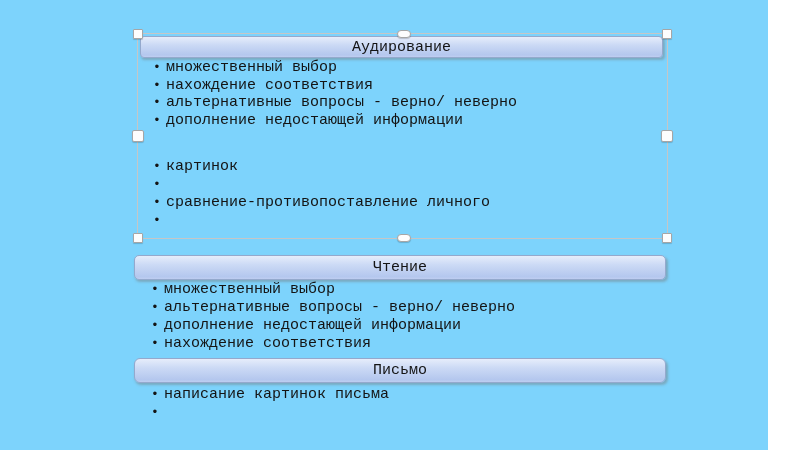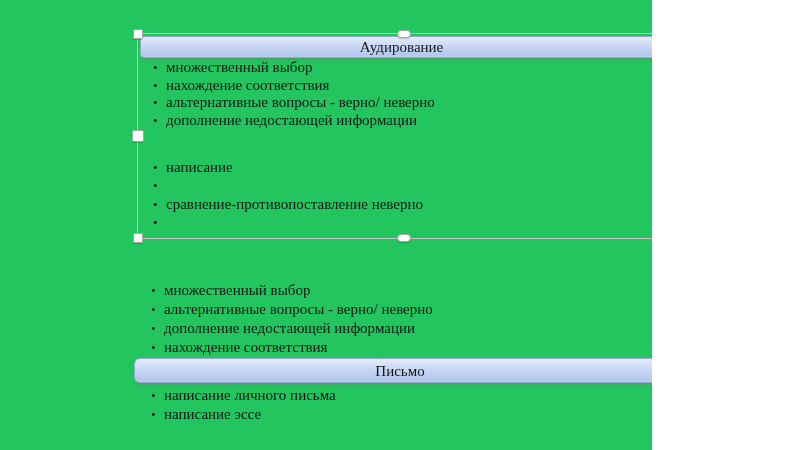--- a/index.html
+++ b/index.html
@@ -1,18 +1,18 @@
 <!DOCTYPE html>
 <html><head>
 <meta charset="utf-8">
 <style>
   html,body{margin:0;padding:0;background:#ffffff;}
   .canvas{
-    position:relative;width:652px;height:450px;background:#22c55e;overflow:hidden;
-    font-family:Liberation Serif, serif;color:#141414;
+    position:relative;width:768px;height:450px;background:#7dd3fc;overflow:hidden;
+    font-family:Liberation Mono, monospace;color:#141414;
   }
   
   .bar{
     position:absolute;box-sizing:border-box;text-align:center;font-size:15px;
     border:1px solid #94a9cd;border-radius:4px;
     background:linear-gradient(180deg,#e6edfb 0%,#ccdaf5 38%,#b4c7ee 90%,#bfcef1 100%);
     box-shadow:1.5px 2px 2.5px rgba(120,120,120,0.45);
     z-index:2;
   }
   .bar span{display:block;}
@@ -81,34 +81,37 @@
     </li>
     <li>
       <span class="bdot">•</span>
       <span>дополнение недостающей информации</span>
     </li>
   </ul>
 
   <ul class="list list-2">
     <li>
       <span class="bdot">•</span>
-      <span>написание</span>
+      <span>картинок</span>
     </li>
     <li>
       <span class="bdot">•</span>
     </li>
     <li>
       <span class="bdot">•</span>
-      <span>сравнение-противопоставление неверно</span>
+      <span>сравнение-противопоставление личного</span>
     </li>
     <li>
       <span class="bdot">•</span>
     </li>
   </ul>
 
+  <div class="bar bar-3">
+    <span>Чтение</span>
+  </div>
   <ul class="list list-3">
     <li>
       <span class="bdot">•</span>
       <span>множественный выбор</span>
     </li>
     <li>
       <span class="bdot">•</span>
       <span>альтернативные вопросы - верно/ неверно</span>
     </li>
     <li>
@@ -120,21 +123,20 @@
       <span>нахождение соответствия</span>
     </li>
   </ul>
 
   <div class="bar bar-4">
     <span>Письмо</span>
   </div>
   <ul class="list list-4">
     <li>
       <span class="bdot">•</span>
-      <span>написание личного письма</span>
+      <span>написание картинок письма</span>
     </li>
     <li>
       <span class="bdot">•</span>
-      <span>написание эссе</span>
     </li>
   </ul>
 
 </div>
 
 </body></html>

